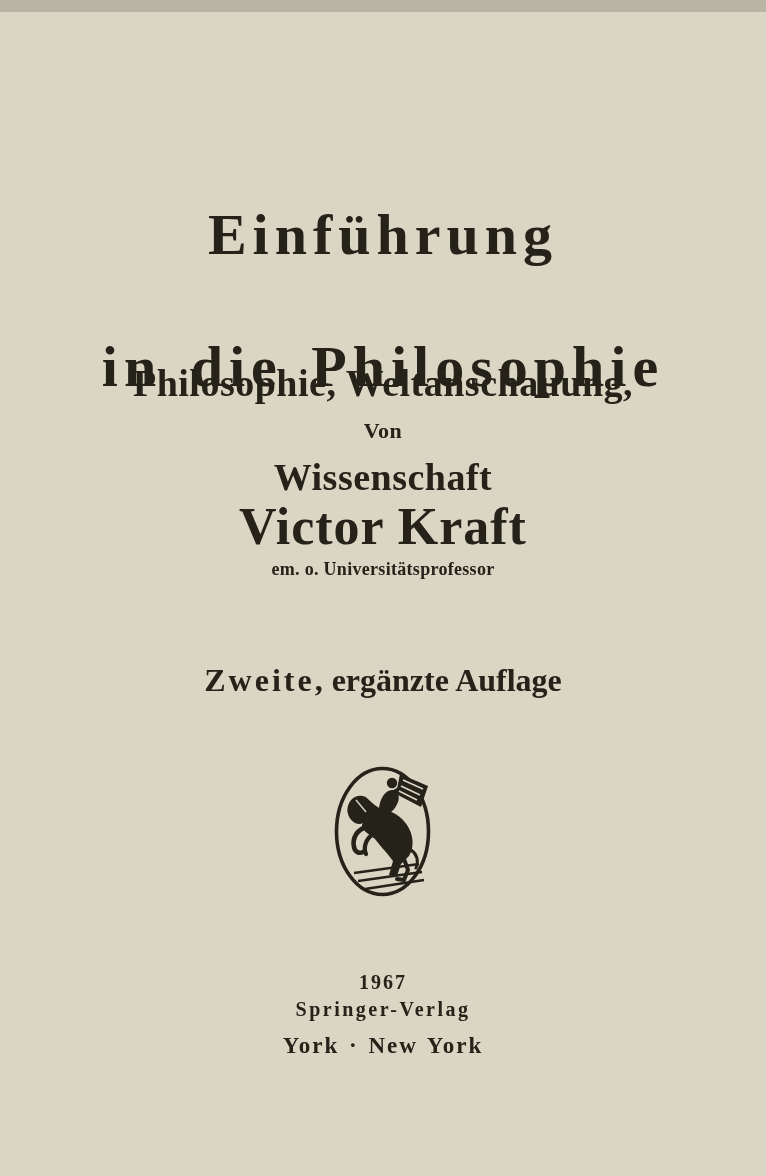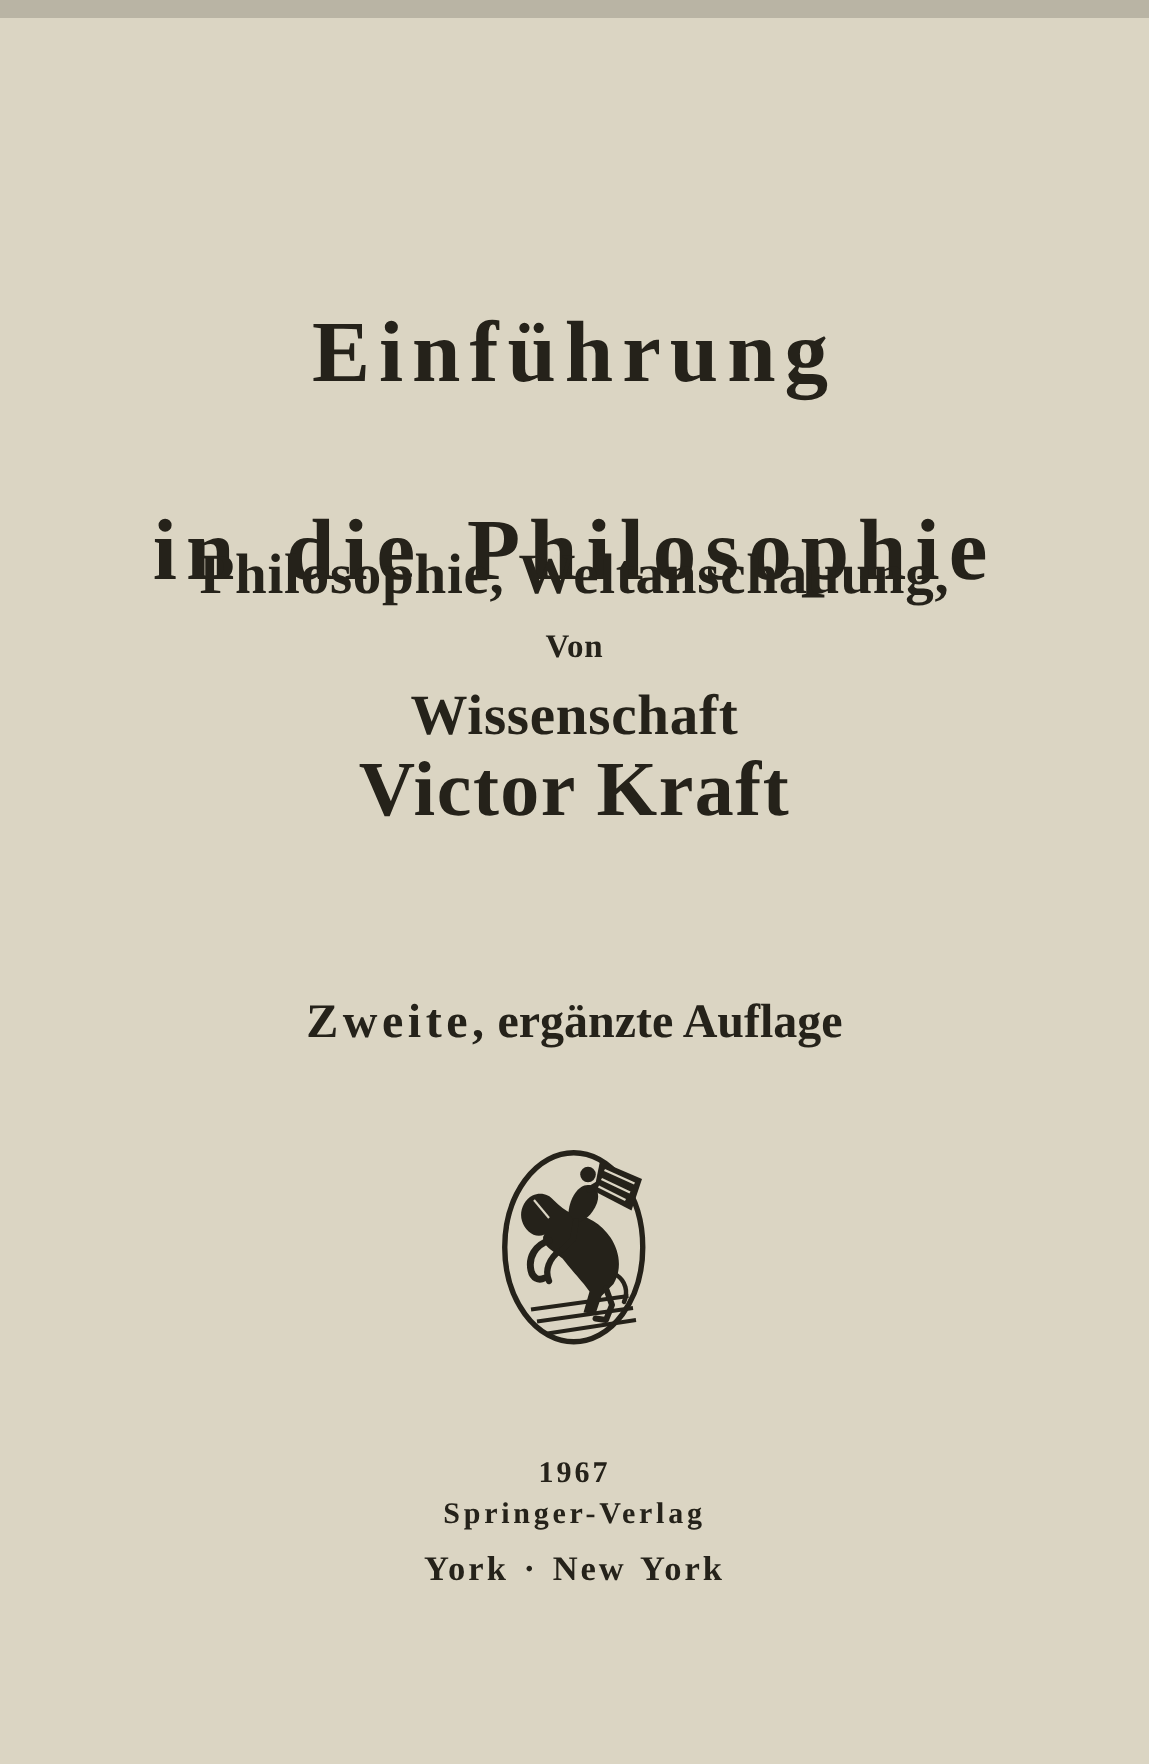--- a/index.html
+++ b/index.html
@@ -96,21 +96,21 @@
   <h1 class="centered book-title"><span>Einführung</span><br>
     <span>in die Philosophie</span></h1>
 
   <h2 class="centered book-subtitle"><span>Philosophie, Weltanschauung,</span><br>
     <span>Wissenschaft</span></h2>
 
   <div class="centered von-label">Von</div>
 
   <div class="centered author-name">Victor Kraft</div>
 
-  <div class="centered author-affiliation"><br>
+  <div class="centered author-affiliation"><span>em. o. Universitätsprofessor</span><br>
     </div>
 
   <div class="centered edition-line"><span class="emphasized">Zweite,</span><span class="rest">ergänzte Auflage</span></div>
 
   <svg class="publisher-logo" viewBox="0 0 101 135" xmlns="http://www.w3.org/2000/svg" aria-hidden="true">
 
     <ellipse cx="50.5" cy="67.5" rx="46" ry="63" fill="none" stroke="#25221a" stroke-width="3.6"></ellipse>
 
     <path d="M22 109 L87 100 M26 117 L90 108 M33 125 L92 116" stroke="#25221a" stroke-width="2.6" fill="none"></path>
 

